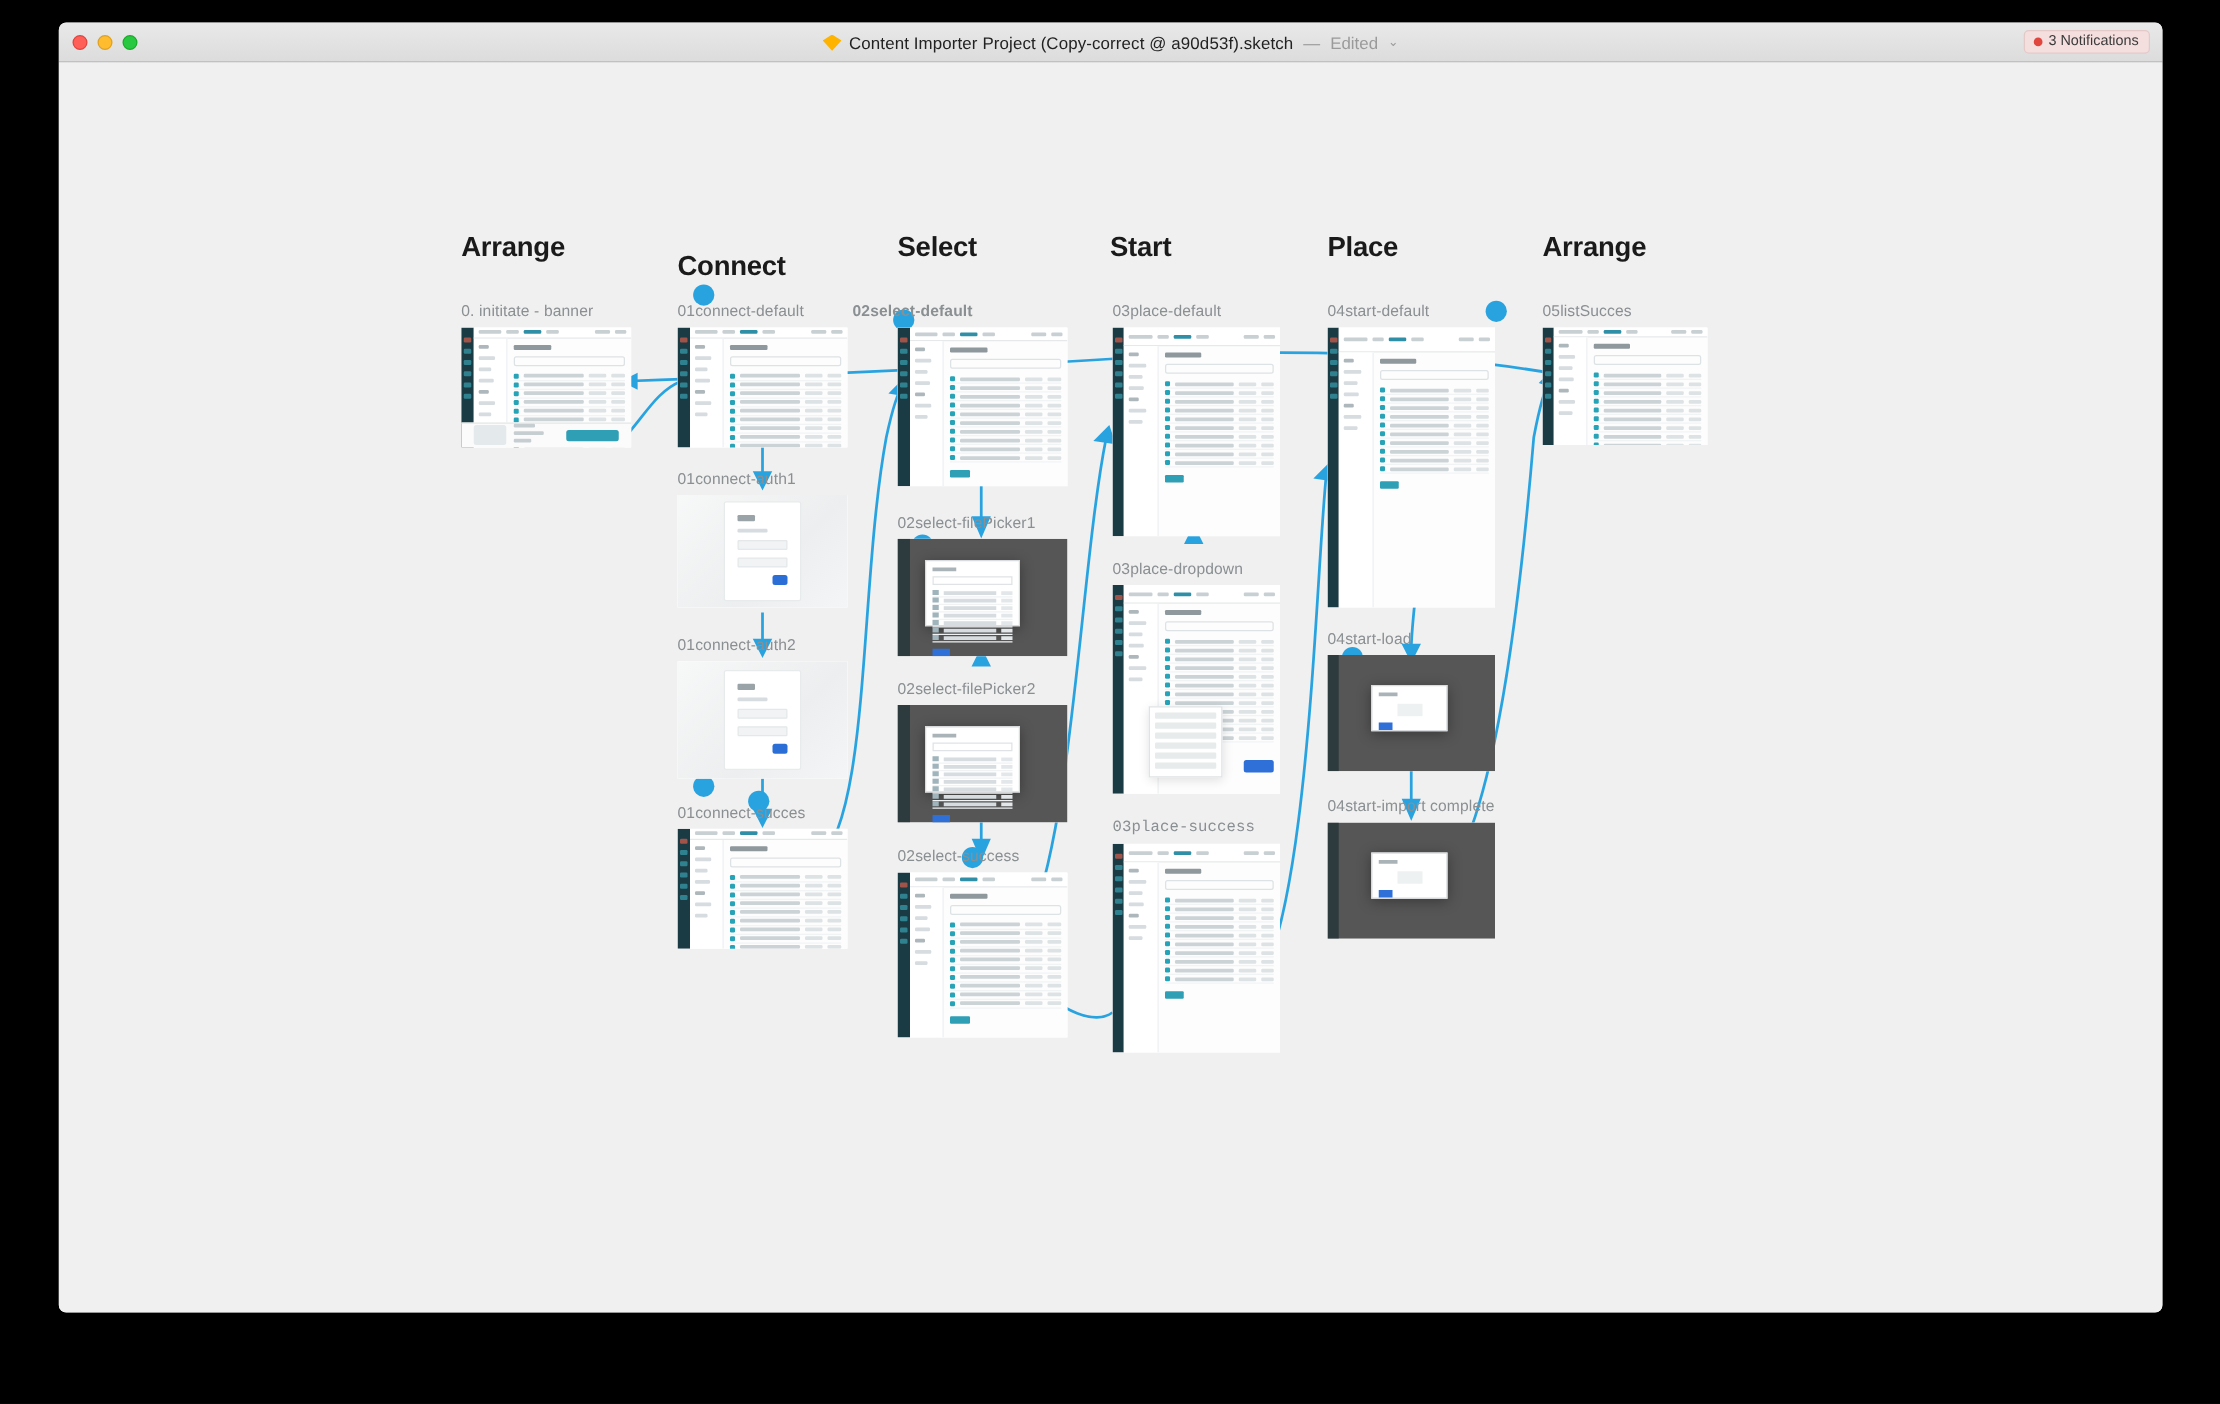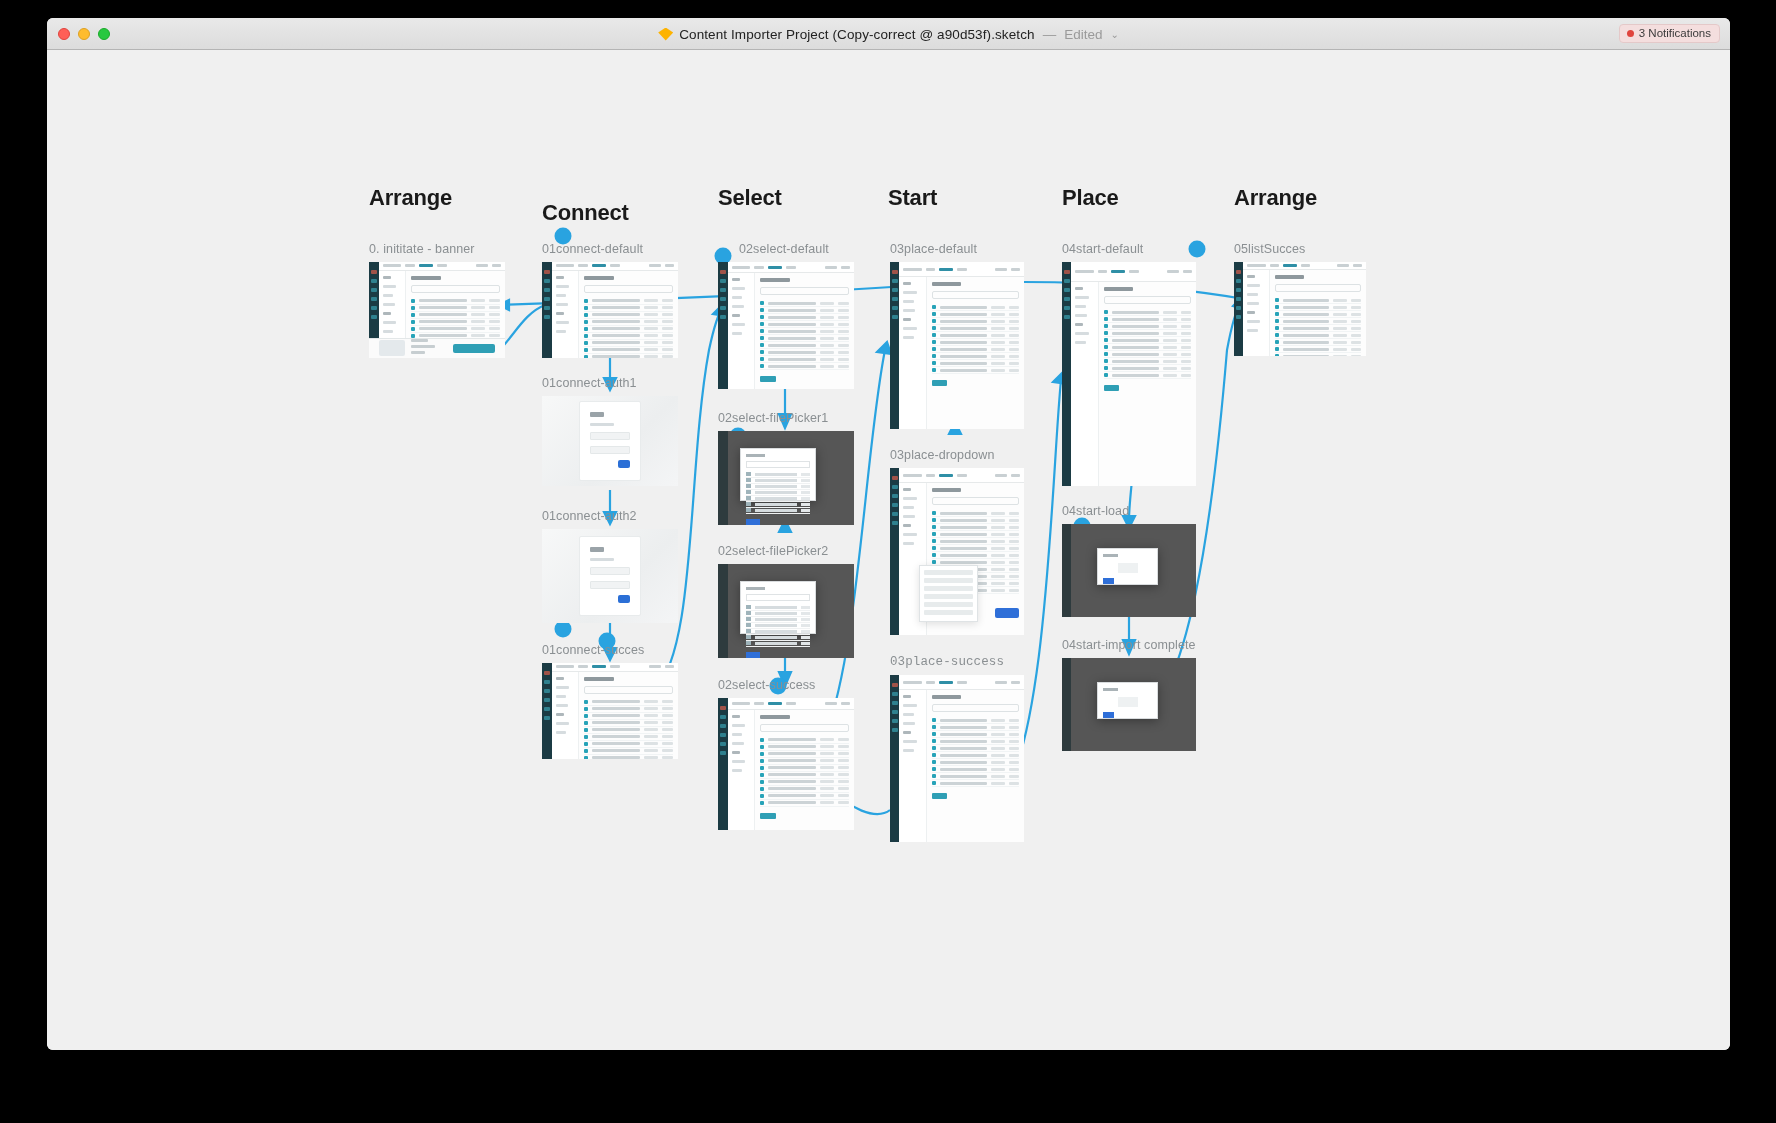--- a/index.html
+++ b/index.html
@@ -595,21 +595,21 @@
                       <span class="chk"></span>
                       <span class="t"></span>
                       <span class="m"></span>
                       <span class="s"></span>
                     </div>
                   </div>
                 </div>
               </div>
             </div>
           </div>
-          <div class="ab-label" style="left: 692px; top: 192px;">02select-default</div>
+          <div class="ab-label" style="left: 635px; top: 192px; font-weight: bold;">02select-default</div>
           <div class="artboard" style="left: 671px; top: 212px; width: 136px; height: 127px;">
             <div class="mini">
               <div class="mini-rail">
                 <div class="ri first"></div>
                 <div class="ri"></div>
                 <div class="ri"></div>
                 <div class="ri"></div>
                 <div class="ri"></div>
                 <div class="ri"></div>
               </div>

